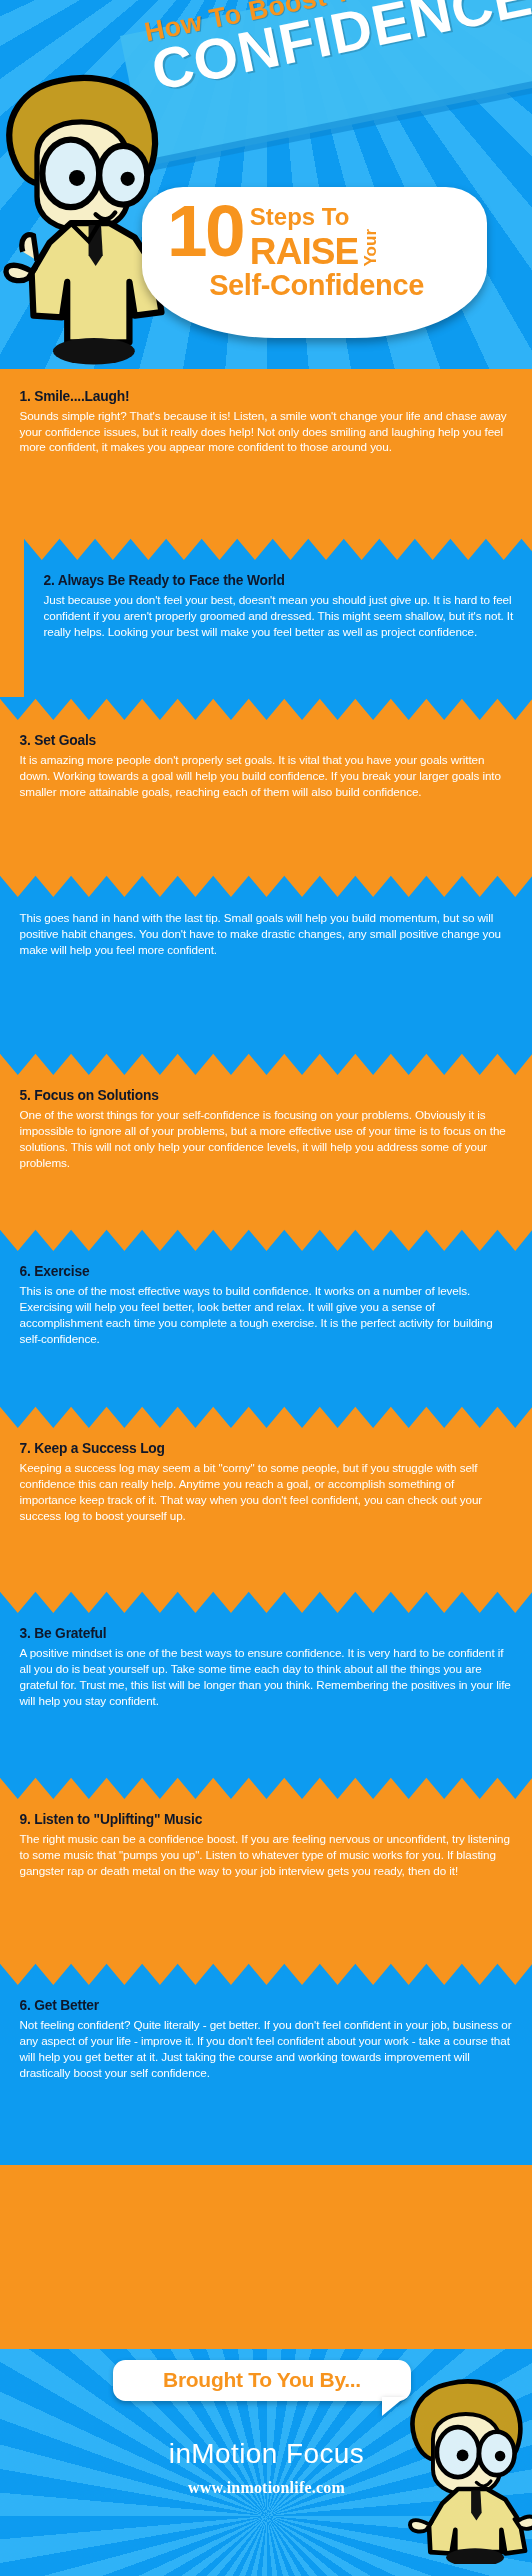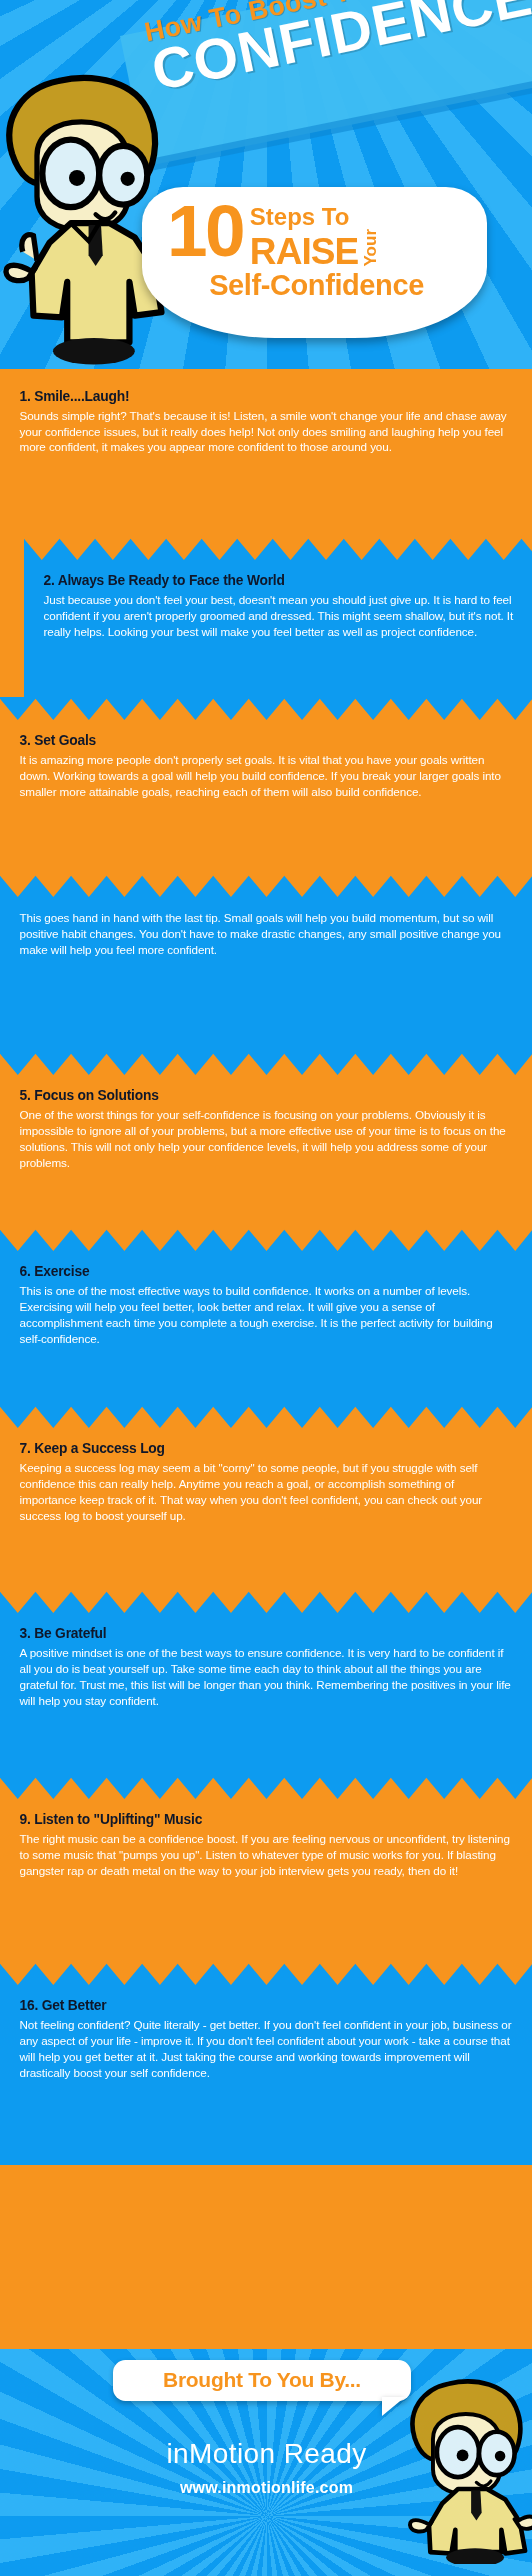--- a/index.html
+++ b/index.html
@@ -129,21 +129,21 @@
   .brand {
     position:absolute; left:0; top:89px; width:533px; text-align:center;
     z-index:4;
   }
   .brand-name {
     font-size:28px; color:#ffffff; letter-spacing:0.4px;
     font-family:"Liberation Sans", sans-serif;
   }
   .brand-url {
     font-size:16px; font-weight:bold; color:#ffffff; margin-top:9px;
-    letter-spacing:0.2px; font-family:Liberation Sans, sans-serif;
+    letter-spacing:0.2px; font-family:Liberation Serif, serif;
   }
 </style>
 </head>
 <body>
 
 <div id="page">
 
   <div class="header">
     <div class="rays"></div>
     <div class="hdr-band"></div>
@@ -290,36 +290,36 @@
        <div class="sec-title">9. Listen to "Uplifting" Music</div>
        <div class="sec-text">The right music can be a confidence boost.  If you are feeling nervous or unconfident, try listening to some music that "pumps you up".  Listen to whatever type of music works for you. If blasting gangster rap or death metal on the way to your job interview gets you ready, then do it!</div>
      </div>
       </div>
       <div class="section sec-blue" style="top: 1962px; height: 203px;">
         <div class="zig"><svg width="533" height="23" viewBox="0 0 600 26" preserveAspectRatio="none">
       <rect x="0" y="0" width="600" height="26" fill="#0D9BF0"></rect>
       <path d="M0,0 L600,0 L600,1 L580,26 L560,2 L540,26 L520,2 L500,26 L480,2 L460,26 L440,2 L420,26 L400,2 L380,26 L360,2 L340,26 L320,2 L300,26 L280,2 L260,26 L240,2 L220,26 L200,2 L180,26 L160,2 L140,26 L120,2 L100,26 L80,2 L60,26 L40,2 L20,26 L0,2  Z" fill="#F7941E"></path>
     </svg></div>
         <div class="sec-body" style="padding-top:36px">
-       <div class="sec-title">16. Get Better</div>
+       <div class="sec-title">6. Get Better</div>
        <div class="sec-text">Not feeling confident?  Quite literally - get better.  If you don't feel confident in your job, business or any aspect of your life - improve it.  If you don't feel confident about your work - take a course that will help you get better at it.  Just taking the course and working towards improvement will drastically boost your self confidence.</div>
      </div>
       </div>
     </div>
 
   <div class="footer" id="footer" style="top: 2349px; height: 227px;">
     <div class="rays"></div>
 
     <div class="bubble">
       <span class="bubble-text">Brought To You By...</span>
     </div>
     <div class="bubble-tail"></div>
 
     <div class="brand">
-      <div class="brand-name">inMotion Ready</div>
+      <div class="brand-name">inMotion Focus</div>
       <div class="brand-url">www.inmotionlife.com</div>
     </div>
 
     <div class="char" style="left:402px; top:10.7px; width:133px; height:204px; z-index:5;">
       <svg width="133" height="204" viewBox="0 0 200 310">
         <path d="M18 118 C6 78 30 44 70 36 C112 26 158 38 172 72 C186 104 176 138 164 150
                  C152 162 130 160 120 152 L60 150 C40 156 26 142 18 118 Z" fill="#C39B22" stroke="#000" stroke-width="7"></path>
         <path d="M46 120 C46 96 68 82 96 82 C126 82 148 98 148 124 L148 168
                  C148 190 128 204 98 204 C68 204 46 190 46 166 Z" fill="#F7EFC8" stroke="#000" stroke-width="6"></path>
         <ellipse cx="84" cy="140" rx="32" ry="38" fill="#DCF0F8" stroke="#000" stroke-width="7"></ellipse>

